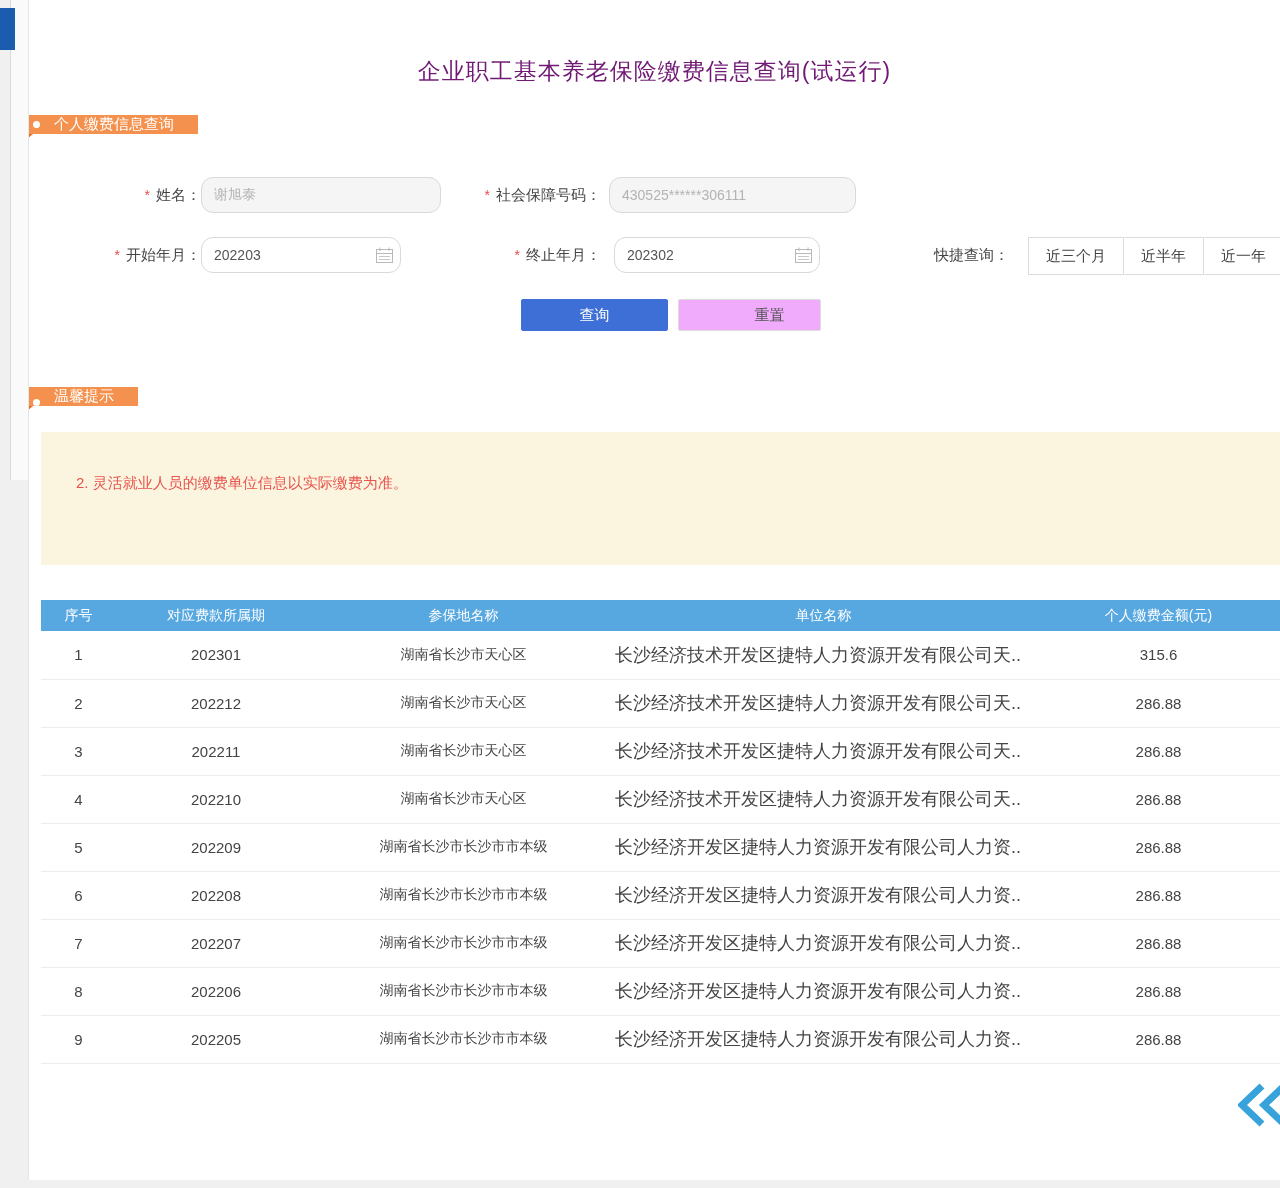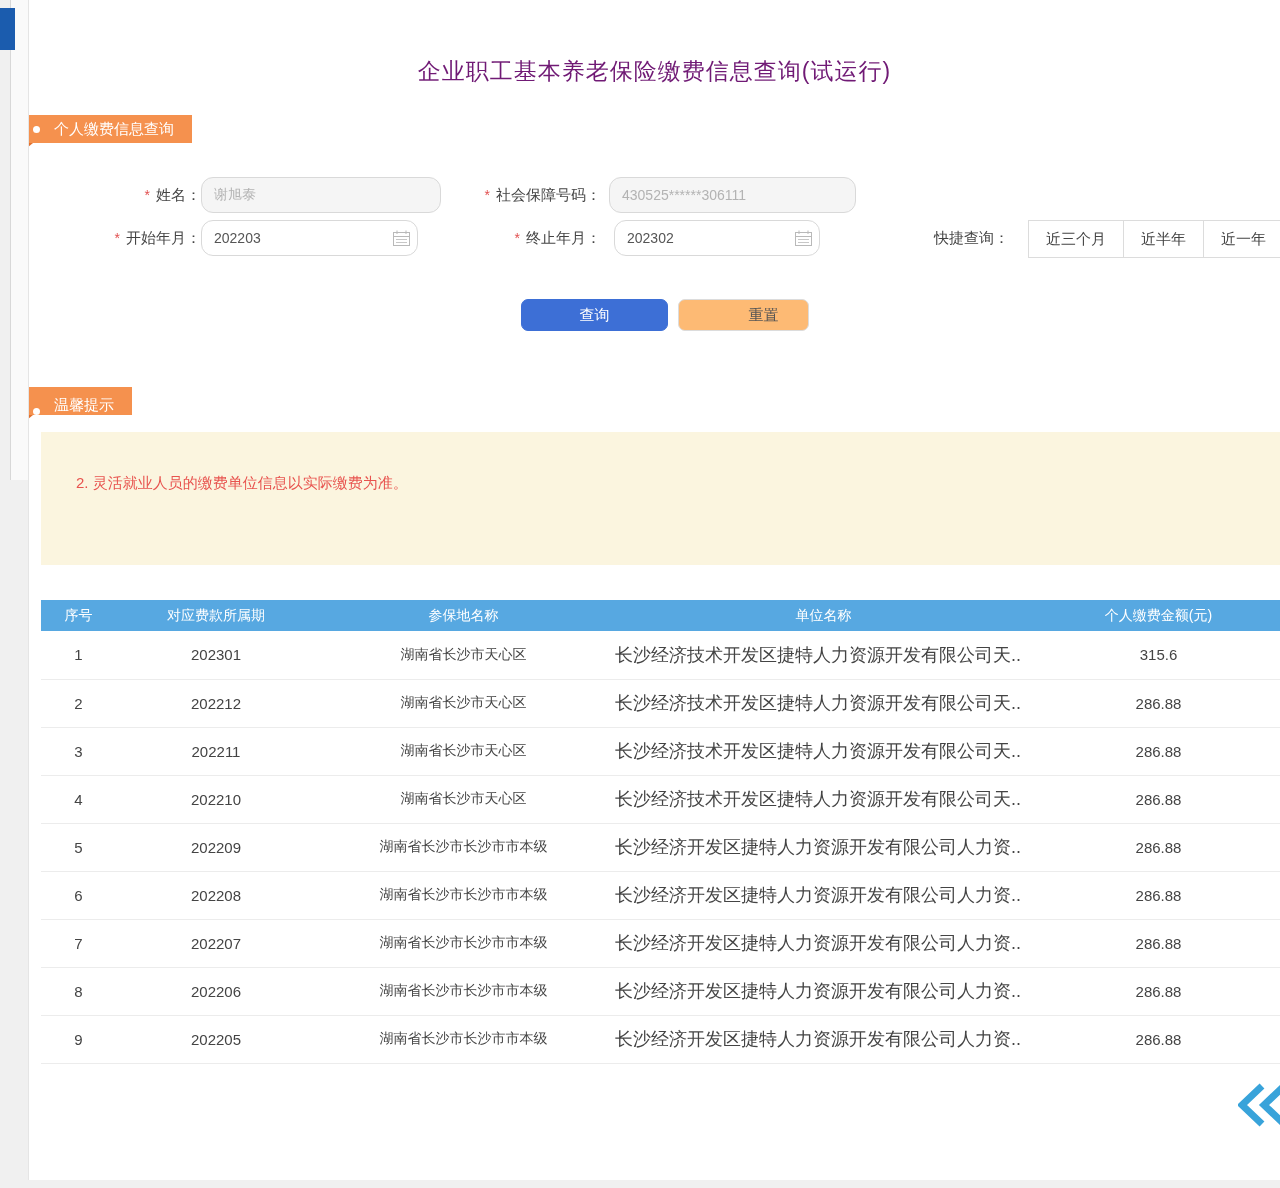--- a/index.html
+++ b/index.html
@@ -4,52 +4,52 @@
 <style>
   * { margin:0; padding:0; box-sizing:border-box; }
   html,body { width:1280px; height:1188px; background:#f0f0f0; overflow:hidden;
     font-family:"Liberation Sans","DejaVu Sans",sans-serif; }
   .left-rail { position:absolute; left:0; top:0; width:28px; height:1188px; background:#f0f0f0; }
   .rail-strip { position:absolute; left:10px; top:0; width:18px; height:480px; background:#fafafa; border-left:1px solid #d8d8d8; }
   .blue-tab { position:absolute; left:0; top:8px; width:15px; height:42px; background:#1b5cae; }
   .panel { position:absolute; left:28px; top:0; width:1252px; height:1180px; background:#ffffff; border-left:1px solid #e5e5e5; overflow:hidden; }
   .page-title { position:absolute; top:56px; left:0; width:100%; text-align:center; font-size:23px; color:#701a75; letter-spacing:1px; }
   
-  .badge { position:absolute; left:-10px; height:28px; background:#f5914e; color:#fff; font-size:15px;
-    display:flex; align-items:center; padding:0 18px 0 14px; }
+  .badge { position:absolute; left:-10px; height:19px; background:#f5914e; color:#fff; font-size:15px;
+    display:flex; align-items:center; padding:0 24px 0 14px; }
   .badge .dot { width:7px; height:7px; border-radius:50%; background:#fff; margin-right:14px; }
   .badge::after { content:""; position:absolute; left:0; top:100%; width:0; height:0;
     border-top:11px solid #e0702f; border-right:14px solid transparent; }
   .badge-query { top:115px; }
   .badge-tips { top:387px;align-items:flex-end; }
   
   .form-row { position:absolute; left:0; width:100%; height:36px; }
-  .row-1 { top:177px; } .row-2 { top:220px; }
+  .row-1 { top:177px; } .row-2 { top:237px; }
   .f-label { position:absolute; font-size:15px; color:#444; line-height:36px; text-align:right; }
   .req { color:#e25050; margin-right:6px; font-size:14px; }
   .f-input { position:absolute; height:36px; border:1px solid #d9d9d9; border-radius:12px; background:#fff;
     font-size:14px; color:#555; padding:0 30px 0 12px; outline:none; width:100%;
     font-family:"Liberation Sans","DejaVu Sans",sans-serif; }
   .f-input:disabled { background:#f5f5f5; color:#b3b3b3; -webkit-text-fill-color:#b3b3b3; }
   .input-wrap { position:absolute; height:36px; }
   .cal-icon { position:absolute; right:8px; top:10px; width:17px; height:16px; }
   .lbl-name { left:92px; width:80px; } .wrap-name { left:172px; width:240px; }
   .lbl-ssn  { left:432px; width:140px; } .wrap-ssn { left:580px; width:247px; }
-  .lbl-start{ left:62px; width:110px; } .wrap-start{ left:172px; width:217px; }
+  .lbl-start{ left:62px; width:110px; } .wrap-start{ left:172px; width:200px; }
   .lbl-end  { left:467px; width:105px; } .wrap-end { left:585px; width:206px; }
   .lbl-quick{ left:905px; width:85px; text-align:left; }
   .quick-group { position:absolute; left:1000px; top:0; display:flex; }
   .quick-btn { height:38px; background:#fff; border:1px solid #dcdcdc; color:#444; font-size:15px;
     padding:0 17px; line-height:36px; margin-left:-1px; cursor:pointer; white-space:nowrap;
     font-family:"Liberation Sans","DejaVu Sans",sans-serif; }
   .btn-row { position:absolute; top:299px; left:0; width:100%; }
-  .btn { position:absolute; height:32px; border-radius:7px; font-size:15px; cursor:pointer; text-align:center;
+  .btn { position:absolute; height:32px; border-radius:2px; font-size:15px; cursor:pointer; text-align:center;
     font-family:"Liberation Sans","DejaVu Sans",sans-serif; }
   .btn-query { left:492px; width:147px; background:#3d6fd6; border:1px solid #3d6fd6; color:#fff; }
-  .btn-reset { left:649px; width:131px; background:#fdba74; border:1px solid #dcdcdc; color:#555;padding-left:40px; }
+  .btn-reset { left:649px; width:143px; background:#f0abfc; border:1px solid #dcdcdc; color:#555;padding-left:40px; }
   
   .notice { position:absolute; left:12px; top:432px; width:1240px; height:133px; background:#fbf5df; }
   .notice-line { color:#e8534e; font-size:15px; line-height:25px; margin-left:35px; }
   .notice-line:first-child { margin-top:38px; }
   
   .result-table { position:absolute; left:12px; top:600px; width:1240px; border-collapse:collapse; table-layout:fixed; }
   .result-table th { background:#57a8e1; color:#fff; font-weight:normal; font-size:14px; height:31px; }
   .result-table td { height:48px; border-bottom:1px solid #ececec; font-size:15px; color:#444; text-align:center;
     overflow:hidden; white-space:nowrap; }
   .result-table td.company { text-align:left; padding-left:4px; font-size:18px; }

